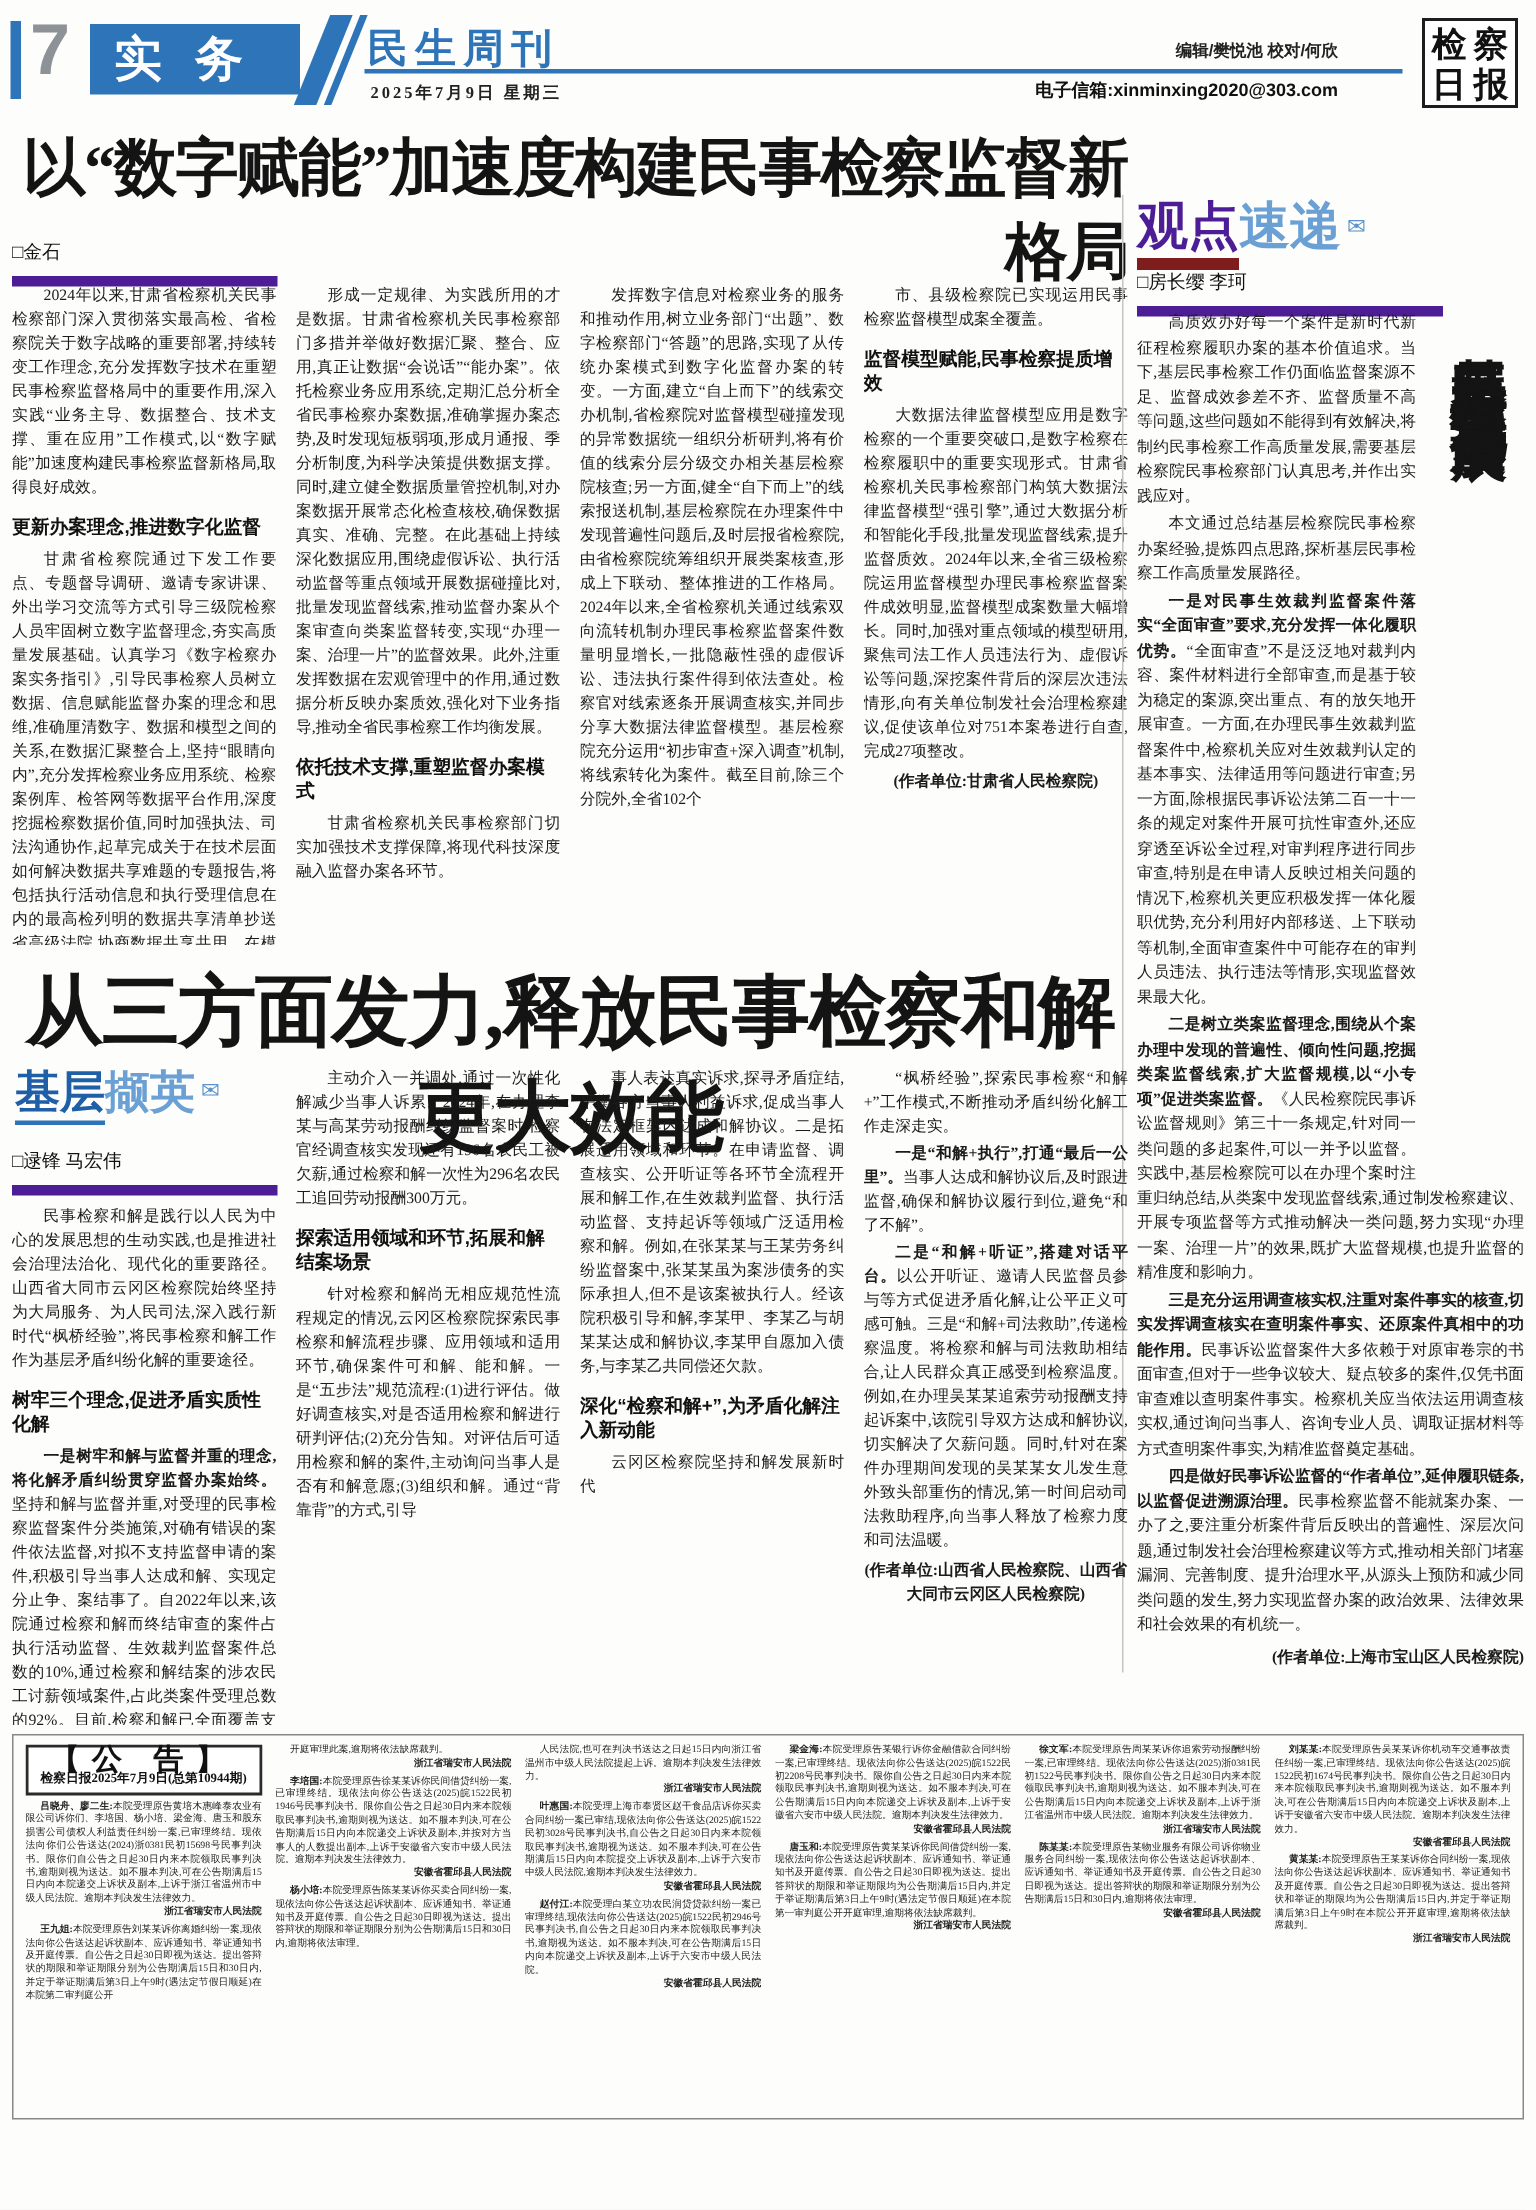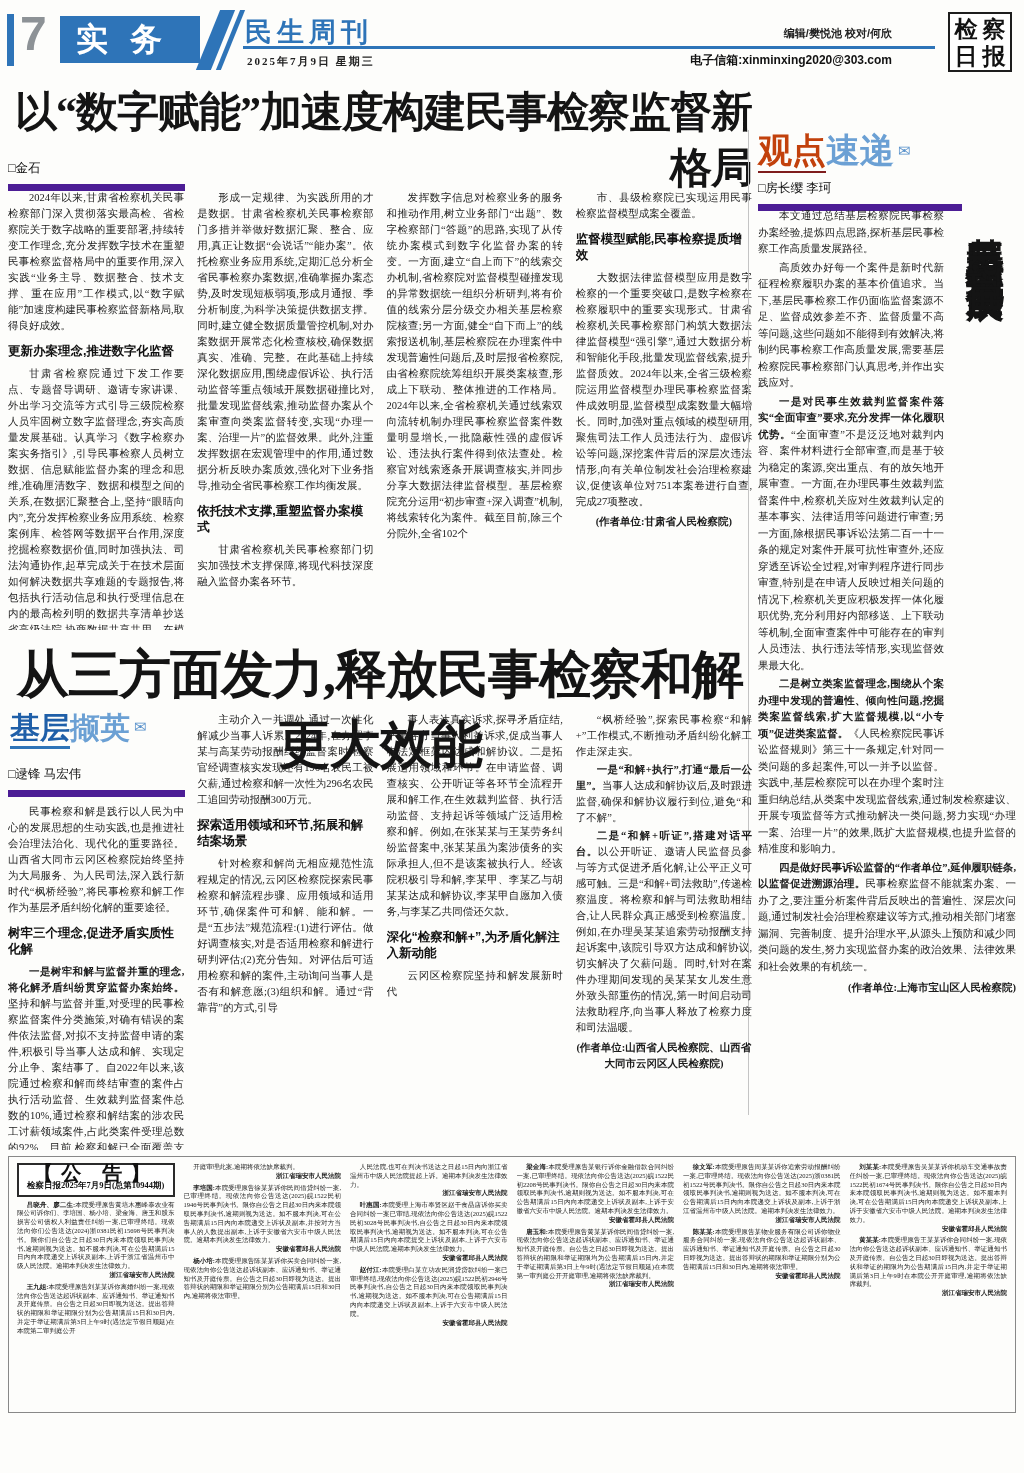--- a/index.html
+++ b/index.html
@@ -37,22 +37,22 @@
 
   .byline { position:absolute; font-size:12.5px; color:#111; border-bottom:7px solid #4c1d95; padding-bottom:7px; }
 
   
   .a1-headline { position:absolute; left:8px; top:84px; width:744px; text-align:right;
                  font-size:42px; font-weight:bold; letter-spacing:-1px; color:#141414; }
 
   
   .v-divider { position:absolute; left:748px; top:130px; width:1px; height:985px; background:#c4c4c4; }
   .op-head   { position:absolute; left:758px; top:128px; width:258px; }
-  .sec-strong{ font-family:"Liberation Sans",sans-serif; font-weight:bold; font-size:34px; color:#c2410c;
-               border-bottom:2px solid #7f1d1d; padding-bottom:2px; }
+  .sec-strong{ font-family:"Liberation Sans",sans-serif; font-weight:bold; font-size:34px; color:#4c1d95;
+               border-bottom:8px solid #7f1d1d; padding-bottom:2px; }
   .sec-light { font-family:"Liberation Sans",sans-serif; font-weight:bold; font-size:34px; color:#6ba0d4; }
   .sec-icon  { font-size:15px; color:#5b93cc; vertical-align:super; }
   .op-byline { position:absolute; left:758px; top:180px; width:204px; }
   .op-text   { position:absolute; left:758px; top:208px; width:258px; height:905px; overflow:hidden;
                font-size:10.5px; line-height:16.5px; text-align:justify; color:#1b1b1b; }
   .vhead     { float:right; writing-mode:vertical-rl; width:62px; height:556px; margin:0 0 12px 10px;
                font-size:38px; font-weight:bold; letter-spacing:3px; line-height:62px; color:#141414; }
 
   
   .a2-headline { position:absolute; left:8px; top:640px; width:744px; text-align:center;
@@ -127,24 +127,25 @@
 
   <div class="v-divider"></div>
   <div class="op-head">
     <span class="sec-strong">观点</span><span class="sec-light">速递</span>
     <span class="sec-icon">✉</span>
   </div>
   <div class="byline op-byline">□房长缨 李珂</div>
   <div class="op-text">
     <div class="vhead">基层民事检察工作如何实现高质量发展?</div>
 
-  <p class="p"><span>本文通过总结基层检察院民事检察办案经验,提炼四点思路,探析基层民事检察工作高质量发展路径。</span></p>
-      <p class="p"><span>高质效办好每一个案件是新时代新征程检察履职办案的基本价值追求。当下,基层民事检察工作仍面临监督案源不足、监督成效参差不齐、监督质量不高等问题,这些问题如不能得到有效解决,将制约民事检察工作高质量发展,需要基层检察院民事检察部门认真思考,并作出实践应对。</span></p>
+  <p class="p"><span>高质效办好每一个案件是新时代新征程检察履职办案的基本价值追求。当下,基层民事检察工作仍面临监督案源不足、监督成效参差不齐、监督质量不高等问题,这些问题如不能得到有效解决,将制约民事检察工作高质量发展,需要基层检察院民事检察部门认真思考,并作出实践应对。</span></p>
+      <p class="p"><span>本文通过总结基层检察院民事检察办案经验,提炼四点思路,探析基层民事检察工作高质量发展路径。</span></p>
       <p class="p"><b>一是对民事生效裁判监督案件落实“全面审查”要求,充分发挥一体化履职优势。</b><span>“全面审查”不是泛泛地对裁判内容、案件材料进行全部审查,而是基于较为稳定的案源,突出重点、有的放矢地开展审查。一方面,在办理民事生效裁判监督案件中,检察机关应对生效裁判认定的基本事实、法律适用等问题进行审查;另一方面,除根据民事诉讼法第二百一十一条的规定对案件开展可抗性审查外,还应穿透至诉讼全过程,对审判程序进行同步审查,特别是在申请人反映过相关问题的情况下,检察机关更应积极发挥一体化履职优势,充分利用好内部移送、上下联动等机制,全面审查案件中可能存在的审判人员违法、执行违法等情形,实现监督效果最大化。</span></p>
       <p class="p"><b>二是树立类案监督理念,围绕从个案办理中发现的普遍性、倾向性问题,挖掘类案监督线索,扩大监督规模,以“小专项”促进类案监督。</b><span>《人民检察院民事诉讼监督规则》第三十一条规定,针对同一类问题的多起案件,可以一并予以监督。实践中,基层检察院可以在办理个案时注重归纳总结,从类案中发现监督线索,通过制发检察建议、开展专项监督等方式推动解决一类问题,努力实现“办理一案、治理一片”的效果,既扩大监督规模,也提升监督的精准度和影响力。</span></p>
+      <p class="p"><b>三是充分运用调查核实权,注重对案件事实的核查,切实发挥调查核实在查明案件事实、还原案件真相中的功能作用。</b><span>民事诉讼监督案件大多依赖于对原审卷宗的书面审查,但对于一些争议较大、疑点较多的案件,仅凭书面审查难以查明案件事实。检察机关应当依法运用调查核实权,通过询问当事人、咨询专业人员、调取证据材料等方式查明案件事实,为精准监督奠定基础。</span></p>
       <p class="p"><b>四是做好民事诉讼监督的“作者单位”,延伸履职链条,以监督促进溯源治理。</b><span>民事检察监督不能就案办案、一办了之,要注重分析案件背后反映出的普遍性、深层次问题,通过制发社会治理检察建议等方式,推动相关部门堵塞漏洞、完善制度、提升治理水平,从源头上预防和减少同类问题的发生,努力实现监督办案的政治效果、法律效果和社会效果的有机统一。</span></p>
       <p class="attr-r"><span>(作者单位:上海市宝山区人民检察院)</span></p>
     </div>
 
   <h1 class="a2-headline">从三方面发力,释放民事检察和解更大效能</h1>
   <div class="a2-badge">
     <span class="badge-strong">基层</span><span class="badge-light">撷英</span>
     <span class="sec-icon">✉</span>
   </div>
   <div class="byline" style="left:8px; top:766px; width:177px;">□逯锋 马宏伟</div>

